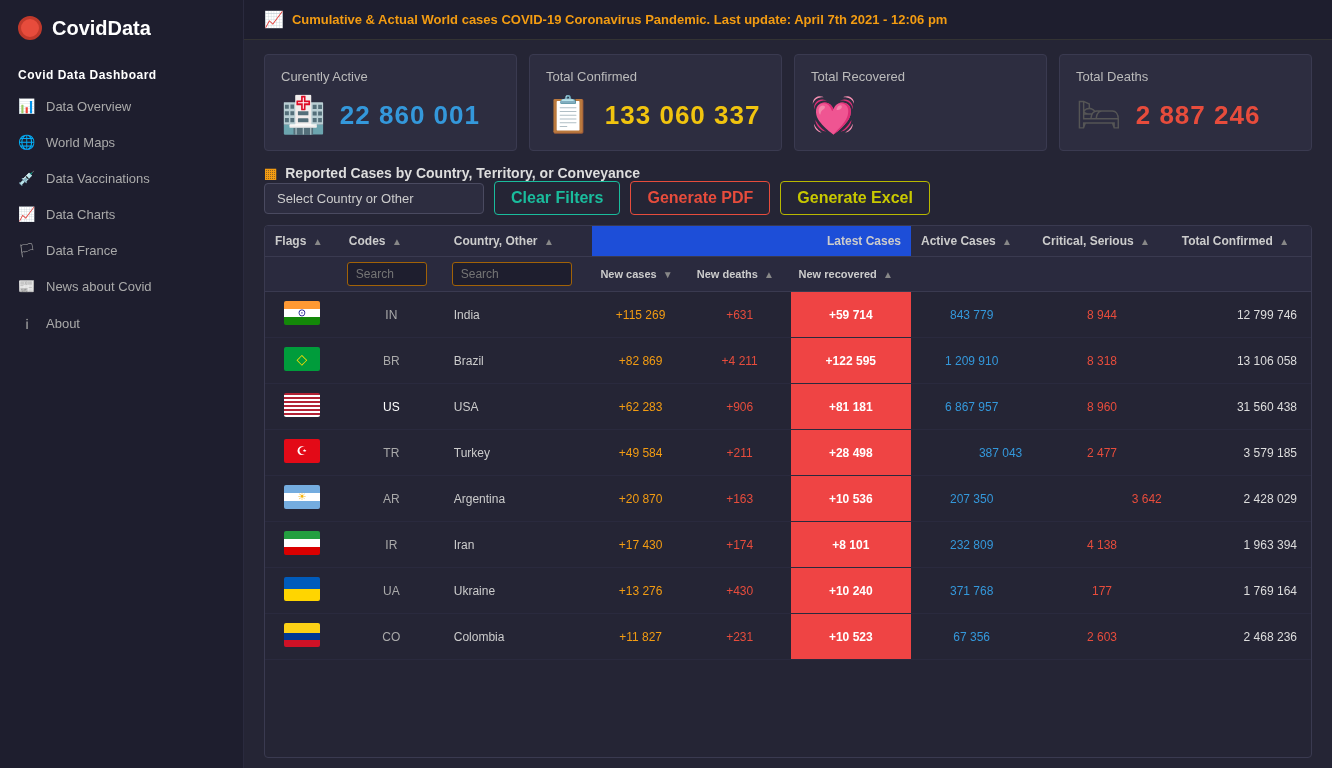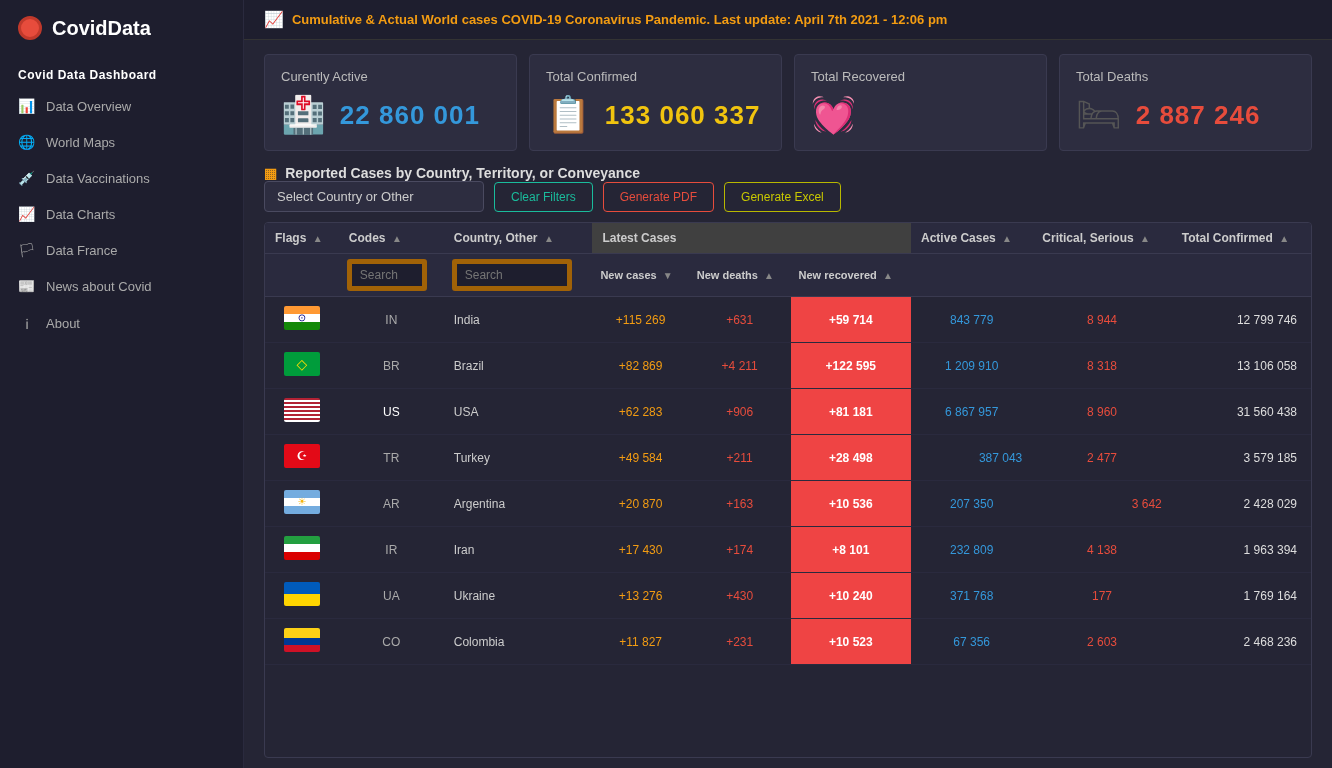--- a/index.html
+++ b/index.html
@@ -153,23 +153,23 @@
       font-size: 13px;
       width: 220px;
       appearance: none;
       cursor: pointer;
     }
     .action-btn {
       padding: 7px 16px;
       border-radius: 4px;
       border: 1px solid;
       background: transparent;
-      font-size: 12px;
+      font-size: 16px;
       cursor: pointer;
-      font-weight: 400;
+      font-weight: 700;
     }
     .btn-teal { border-color: #1abc9c; color: #1abc9c; }
     .btn-red { border-color: #e74c3c; color: #e74c3c; }
     .btn-olive { border-color: #b8b800; color: #c8c800; }
 
     
     #data-table-wrapper {
       flex: 1;
       overflow-y: auto;
       border: 1px solid #3a3a50;
@@ -190,21 +190,21 @@
       font-weight: 600;
       font-size: 12px;
     }
     .sort-arrow { color: #888; margin-left: 3px; font-size: 10px; }
     .search-row th {
       background: #2a2a3e;
       padding: 5px 8px;
     }
     .search-row input {
       background: #1e1e2e;
-      border: 5px solid #a16207;
+      border: 1px solid #a16207;
       color: #ccc;
       padding: 4px 8px;
       border-radius: 3px;
       font-size: 12px;
       width: 80px;
     }
     tbody tr {
       border-bottom: 1px solid #2a2a3e;
     }
     tbody td {
@@ -227,22 +227,22 @@
 
     .new-cases { color: #f39c12; }
     .new-deaths { color: #e74c3c; }
     .new-recovered-cell { background: #ef4444; color: #fff; font-weight: 600; }
     .active-cases-cell { color: #3498db; }
     .critical-cell { color: #e74c3c; }
     .total-confirmed-cell { color: #ddd; }
 
     
     .latest-cases-header {
-      text-align: left;
-      background: #404040;
+      text-align: right;
+      background: #1d4ed8;
     }
 
     
     #data-table-wrapper::-webkit-scrollbar { width: 6px; }
     #data-table-wrapper::-webkit-scrollbar-track { background: #1e1e2e; }
     #data-table-wrapper::-webkit-scrollbar-thumb { background: #4a4a60; border-radius: 3px; }
 
     
     .flag-IN { background: linear-gradient(#ff9933 33%, #fff 33%, #fff 66%, #138808 66%); position: relative; }
     .flag-IN::after { content: '⊙'; position: absolute; top: 50%; left: 50%; transform: translate(-50%, -50%); color: #000080; font-size: 10px; }

